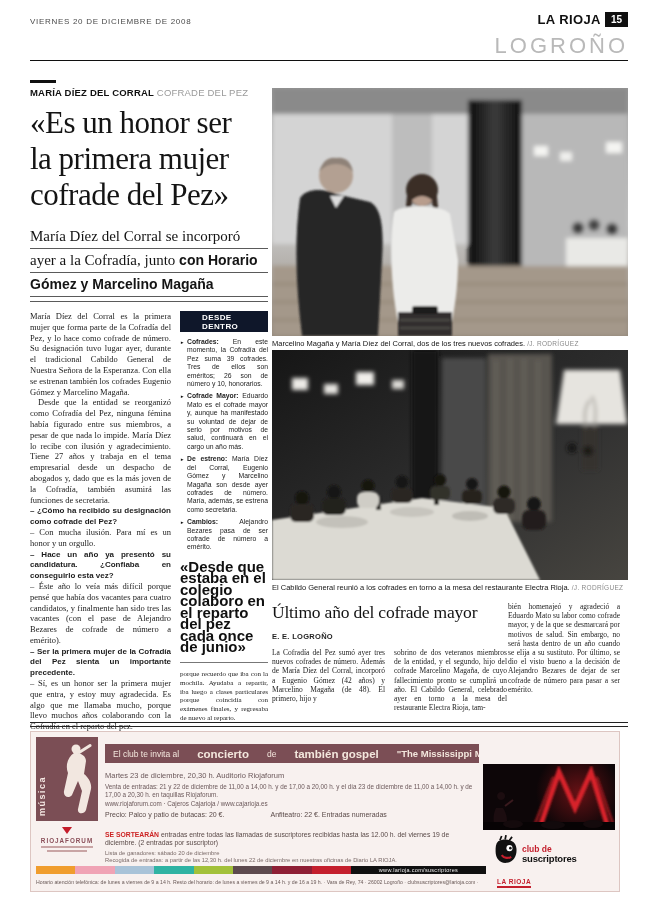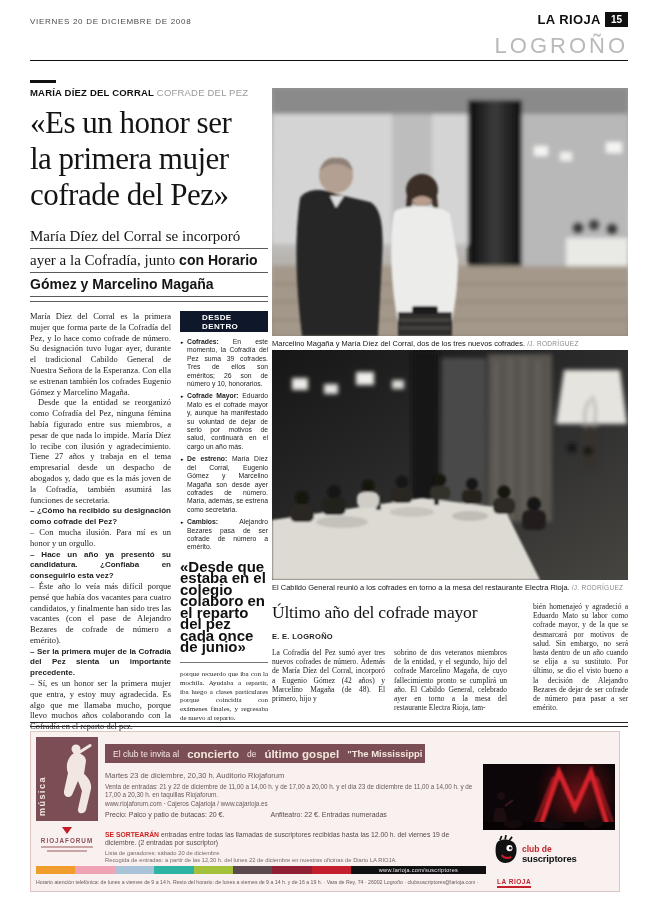--- a/index.html
+++ b/index.html
@@ -52,21 +52,21 @@
 
   
   figure{margin:0;}
   .fig1{position:absolute;left:272px;top:88px;width:356px;}
   .fig2{position:absolute;left:272px;top:350px;width:356px;}
   figure svg{display:block;}
   figcaption{font-size:7.5px;color:#141414;padding-top:3px;}
   .credit{color:#8a8a8a;font-size:6.5px;letter-spacing:.3px;}
 
   
-  .art2{position:absolute;left:272px;top:600px;width:356px;height:118px;display:flex;gap:26px;overflow:hidden;}
+  .art2{position:absolute;left:272px;top:600px;width:356px;height:118px;display:flex;gap:1px;overflow:hidden;}
   .a2-left{width:235px;}
   .a2title{font-family:"Liberation Serif",serif;font-weight:500;font-size:17.5px;letter-spacing:-.2px;
            color:#141414;margin:2px 0 9px;white-space:nowrap;}
   .byline2{font-size:7.5px;font-weight:bold;letter-spacing:.3px;margin-bottom:7px;color:#222;}
   .a2cols{display:flex;gap:9px;}
   .a2cols p{margin:0;width:113px;}
   .a2cols p,.a2col3{font-family:"Liberation Serif",serif;font-size:7.5px;line-height:9.2px;
                     text-align:justify;color:#1c1c1c;margin:0;}
   .a2col3{width:112px;padding-top:2px;}
 
@@ -79,22 +79,22 @@
   .musica{position:absolute;left:5px;top:5px;width:62px;height:84px;background:#7b4e55;overflow:hidden;}
   .mlabel{position:absolute;left:1px;bottom:5px;writing-mode:vertical-rl;transform:rotate(180deg);
           color:#f5e9e4;font-size:9px;font-weight:bold;letter-spacing:1.5px;}
   .musica svg{position:absolute;right:3px;top:3px;}
   .rioja-logo{position:absolute;left:5px;top:95px;width:62px;text-align:center;}
   .rl-tri{width:0;height:0;border-left:5px solid transparent;border-right:5px solid transparent;
           border-top:7px solid #c41c2a;margin:0 auto 3px;}
   .rl-name{font-size:6.3px;font-weight:bold;color:#8a4e58;letter-spacing:1px;}
   .rl-bar{height:2px;background:#c9a5a5;margin:2px auto 0;}
   .rl-bar.b1{width:52px;} .rl-bar.b2{width:40px;}
-  .ad-head{position:absolute;left:74px;top:12px;width:320px;height:19px;background:#7b4e55;
-           color:#f3e7dd;display:flex;align-items:center;gap:8px;padding:0 8px;box-sizing:border-box;
+  .ad-head{position:absolute;left:74px;top:12px;width:374px;height:19px;background:#7b4e55;
+           color:#f3e7dd;display:flex;align-items:center;gap:18px;padding:0 8px;box-sizing:border-box;
            white-space:nowrap;overflow:hidden;}
   .ah-s{font-size:8.5px;} .ah-b{font-size:11.5px;font-weight:bold;} .ah-q{font-size:9.5px;font-weight:bold;}
   .ad-when{position:absolute;left:74px;top:39px;font-size:7.5px;color:#6b585a;}
   .ad-venta{position:absolute;left:74px;top:51px;width:372px;font-size:6.3px;line-height:8px;color:#6b585a;}
   .ad-urlline{position:absolute;left:74px;top:68px;font-size:6.3px;color:#6b585a;}
   .ad-precio{position:absolute;left:74px;top:79px;width:372px;display:flex;gap:46px;font-size:7px;color:#5a4a48;}
   .ad-photo{position:absolute;left:452px;top:32px;width:132px;height:66px;}
   .ad-sorteo{position:absolute;left:74px;top:99px;width:368px;font-size:6.8px;line-height:8.3px;color:#5a4a48;}
   .sorteo-hl{color:#cc2222;font-weight:bold;}
   .ad-lista{position:absolute;left:74px;top:118px;width:368px;font-size:5.8px;line-height:7.4px;color:#7a6a68;}
@@ -319,21 +319,21 @@
       <div class="rl-tri"></div>
       <div class="rl-name">RIOJAFORUM</div>
       <div class="rl-bar b1"></div>
       <div class="rl-bar b2"></div>
     </div>
 
     <div class="ad-head">
       <span class="ah-s">El club te invita al</span>
       <span class="ah-b">concierto</span>
       <span class="ah-s">de</span>
-      <span class="ah-b">último gospel</span>
+      <span class="ah-b">también gospel</span>
       <span class="ah-q">"The Mississippi Mass Choir"</span>
     </div>
     <div class="ad-when">Martes 23 de diciembre, 20,30 h. Auditorio Riojaforum</div>
     <div class="ad-venta">Venta de entradas: 21 y 22 de diciembre de 11,00 a 14,00 h. y de 17,00 a 20,00 h. y el día 23 de diciembre de 11,00 a 14,00 h. y de 17,00 a 20,30 h. en taquillas Riojaforum.</div>
     <div class="ad-urlline">www.riojaforum.com · Cajeros Cajarioja / www.cajarioja.es</div>
     <div class="ad-precio">
       <span>Precio: Palco y patio de butacas: 20 €.</span>
       <span>Anfiteatro: 22 €. Entradas numeradas</span>
     </div>
 

